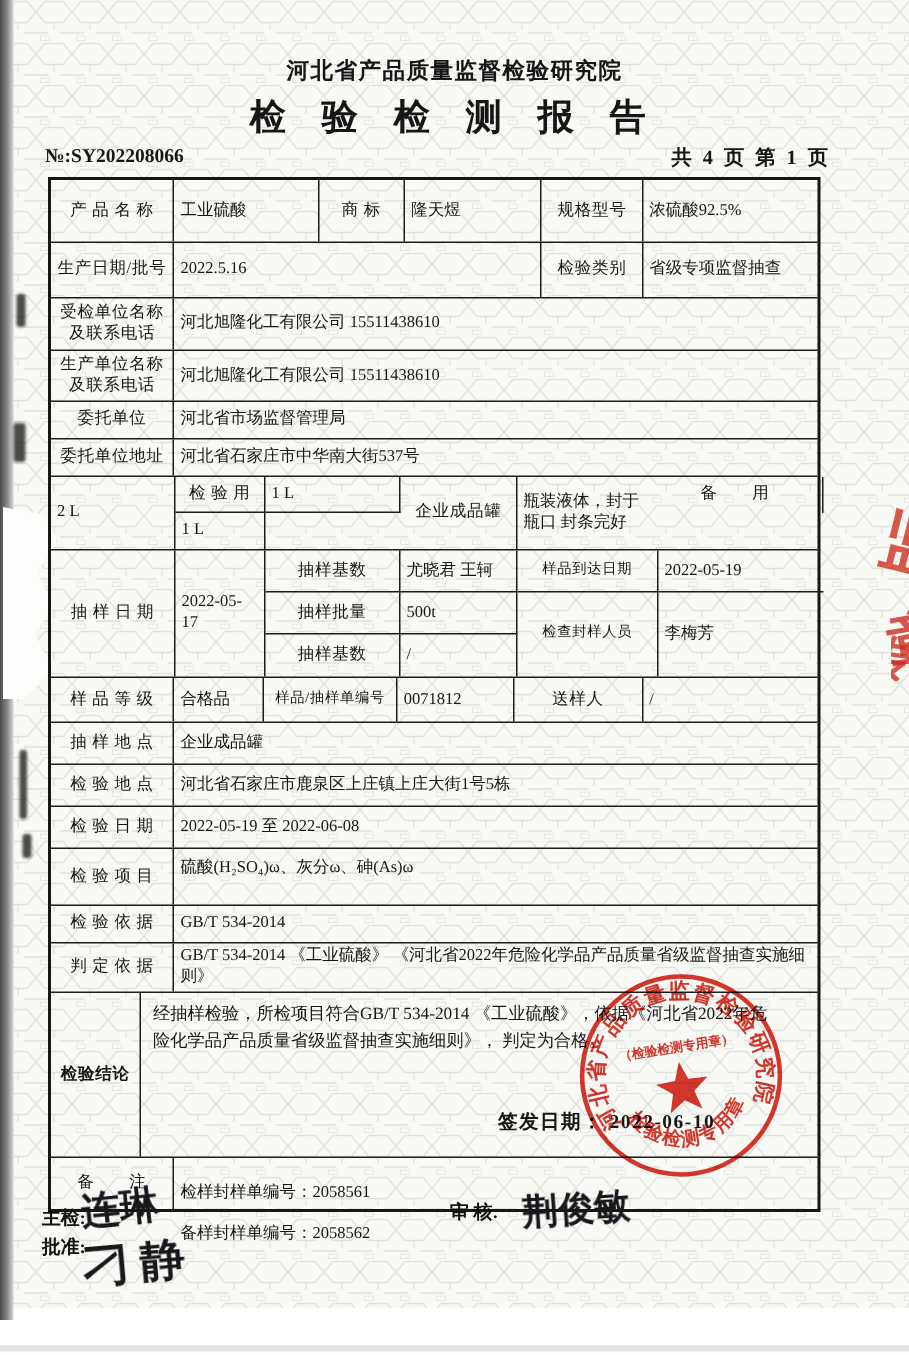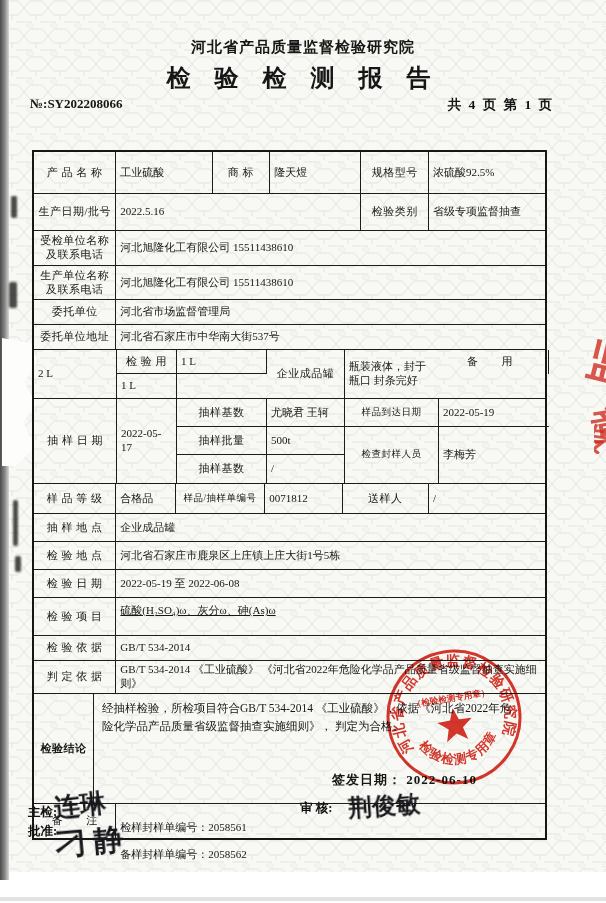--- a/index.html
+++ b/index.html
@@ -14,21 +14,21 @@
   .blob{position:absolute;background:#1f1f1f;filter:blur(1px);opacity:.8;border-radius:2px;}
   .tear{position:absolute;left:2px;top:338px;width:36px;height:128px;background:#fdfdfc;
         clip-path:polygon(0 0,78% 4%,100% 18%,62% 34%,95% 52%,58% 66%,92% 84%,40% 100%,0 100%);
         box-shadow:1px 0 2px rgba(60,60,60,.55);}
   
   .org{position:absolute;left:0;top:38px;width:606px;text-align:center;font-size:15px;font-weight:bold;letter-spacing:1px;}
   .title{position:absolute;left:0;top:62px;width:606px;text-align:center;font-size:24px;font-weight:bold;letter-spacing:9px;}
   .no{position:absolute;left:30px;top:96px;font-size:13px;font-weight:bold;}
   .pageinfo{position:absolute;right:52px;top:96px;font-size:13.5px;font-weight:bold;letter-spacing:2px;}
   
-  .tbl{position:absolute;left:32px;top:118px;width:515px;border:2px solid #161616;box-sizing:border-box;margin-top:32px;}
+  .tbl{position:absolute;left:32px;top:118px;width:515px;border:2px solid #161616;box-sizing:border-box;}
   .tbl *{box-sizing:border-box;}
   .row{display:flex;border-bottom:1px solid #1c1c1c;}
   .row:last-child{border-bottom:none;}
   .c{border-right:1px solid #1c1c1c;display:flex;align-items:center;font-size:11px;line-height:1.25;}
   .c:last-child{border-right:none;}
   .lbl{justify-content:center;text-align:center;white-space:pre-line;letter-spacing:.5px;}
   .val{padding:1px 4px;white-space:pre-line;}
   .g{display:grid;border-bottom:1px solid #1c1c1c;}
   .gc{border-right:1px solid #1c1c1c;border-bottom:1px solid #1c1c1c;display:flex;align-items:center;font-size:11px;line-height:1.25;}
   .gc.lastcol{border-right:none;}
@@ -162,21 +162,21 @@
     <div class="c val" style="width:432px;">河北省石家庄市鹿泉区上庄镇上庄大街1号5栋</div>
   </div>
 
   <div class="row" style="height:28px;">
     <div class="c lbl" style="width:83px;">检 验 日 期</div>
     <div class="c val" style="width:432px;">2022-05-19 至 2022-06-08</div>
   </div>
 
   <div class="row" style="height:38px;">
     <div class="c lbl" style="width:83px;">检 验 项 目</div>
-    <div class="c val" style="width:432px;align-items:flex-start;padding-top:6px;text-decoration:underline;">硫酸(H₂SO₄)ω、灰分ω、砷(As)ω</div>
+    <div class="c val" style="width:432px;align-items:flex-start;padding-top:6px;">硫酸(H₂SO₄)ω、灰分ω、砷(As)ω</div>
   </div>
 
   <div class="row" style="height:25px;">
     <div class="c lbl" style="width:83px;">检 验 依 据</div>
     <div class="c val" style="width:432px;">GB/T 534-2014</div>
   </div>
 
   <div class="row" style="height:33px;">
     <div class="c lbl" style="width:83px;">判 定 依 据</div>
     <div class="c val" style="width:432px;">GB/T 534-2014 《工业硫酸》 《河北省2022年危险化学品产品质量省级监督抽查实施细则》</div>

